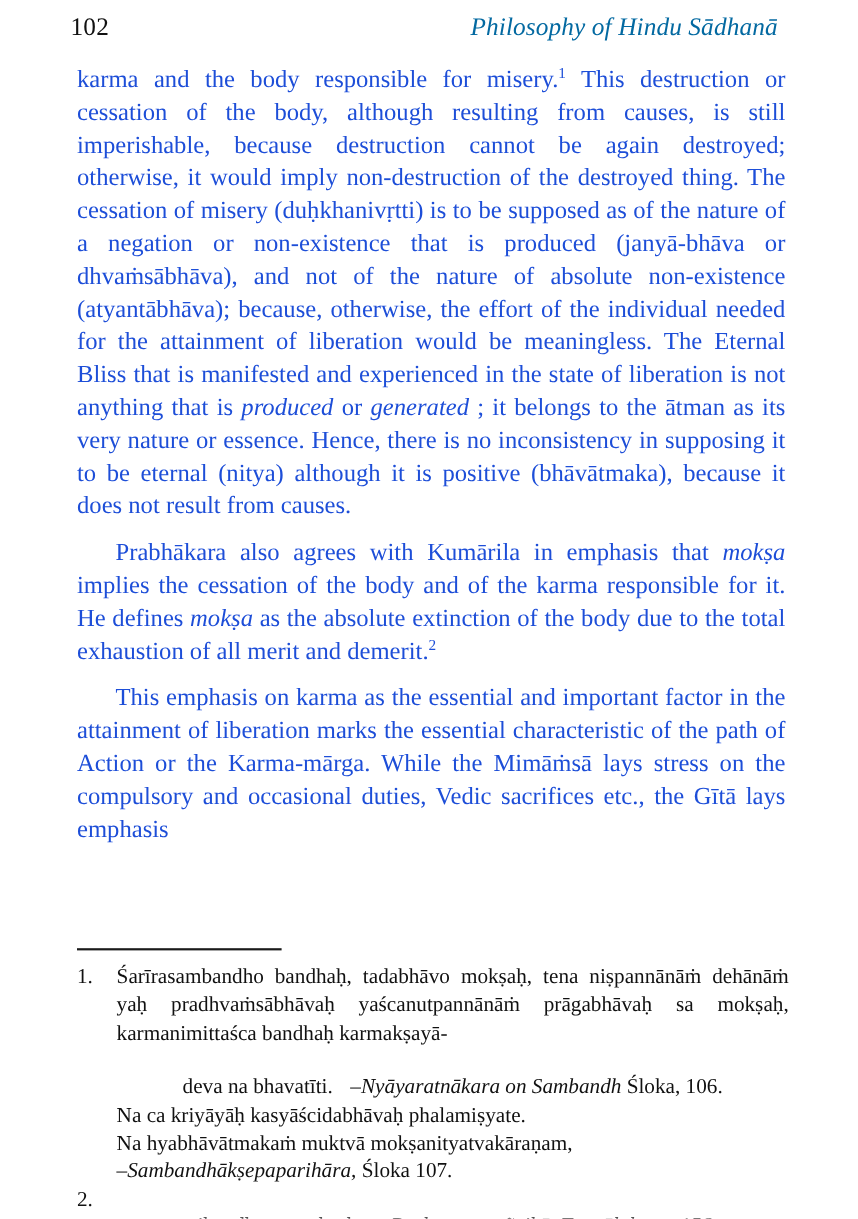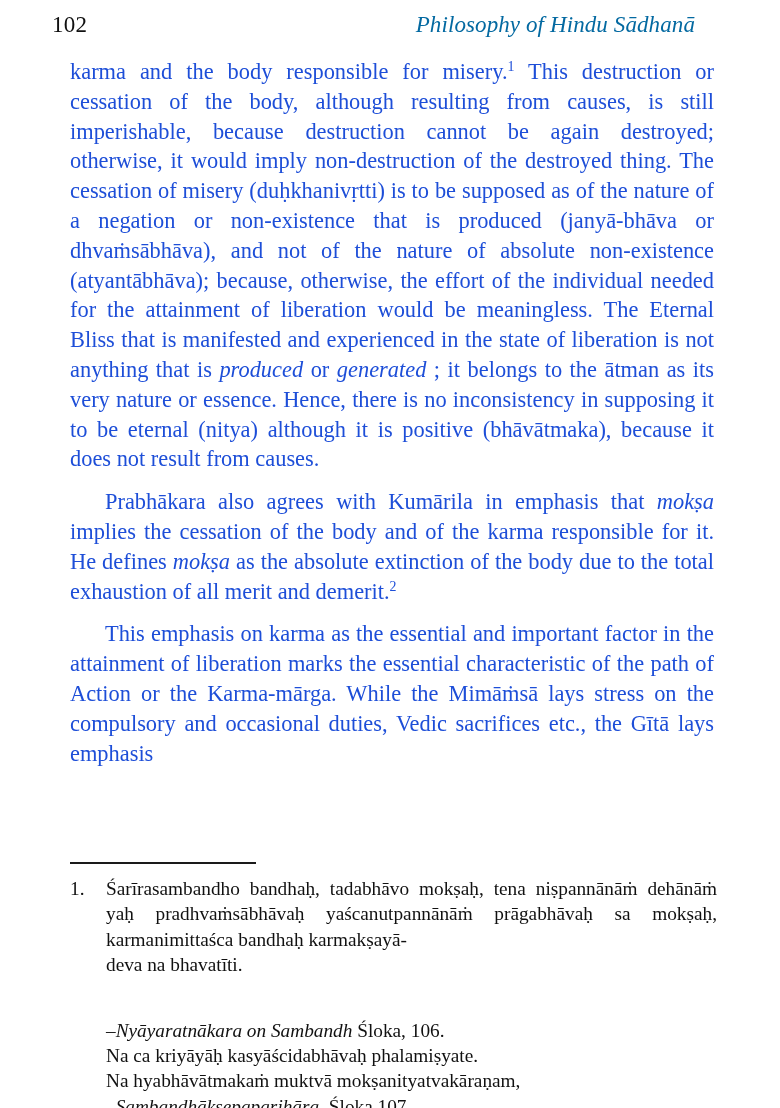--- a/index.html
+++ b/index.html
@@ -15,21 +15,21 @@
     overflow: hidden;
     font-family: "Liberation Serif", "DejaVu Serif", serif;
     color: #111111;
     box-sizing: border-box;
   }
 
   
   .running-head {
     position: absolute;
     top: 12px;
-    left: 52px;
+    left: 64px;
     width: 643px;
     display: flex;
     align-items: flex-start;
     justify-content: space-between;
     gap: 28px;
   }
   .folio {
     font-size: 23px;
     letter-spacing: 0.2px;
     color: #111;
@@ -103,21 +103,20 @@
     text-align: justify;
     text-justify: inter-word;
     text-align-last: left;
   }
   .fn-line { display: block; }
   .fn-row {
     display: flex;
     justify-content: center;
     align-items: baseline;
     gap: 16px;
-    flex-direction: column;
   }
   .fn-cite-right {
     display: block;
     text-align: left;
   }
   .cite-src { font-style: italic; }
   .nowrap { white-space: nowrap; margin-top: 24px; }
 </style>
 </head>
 <body>

